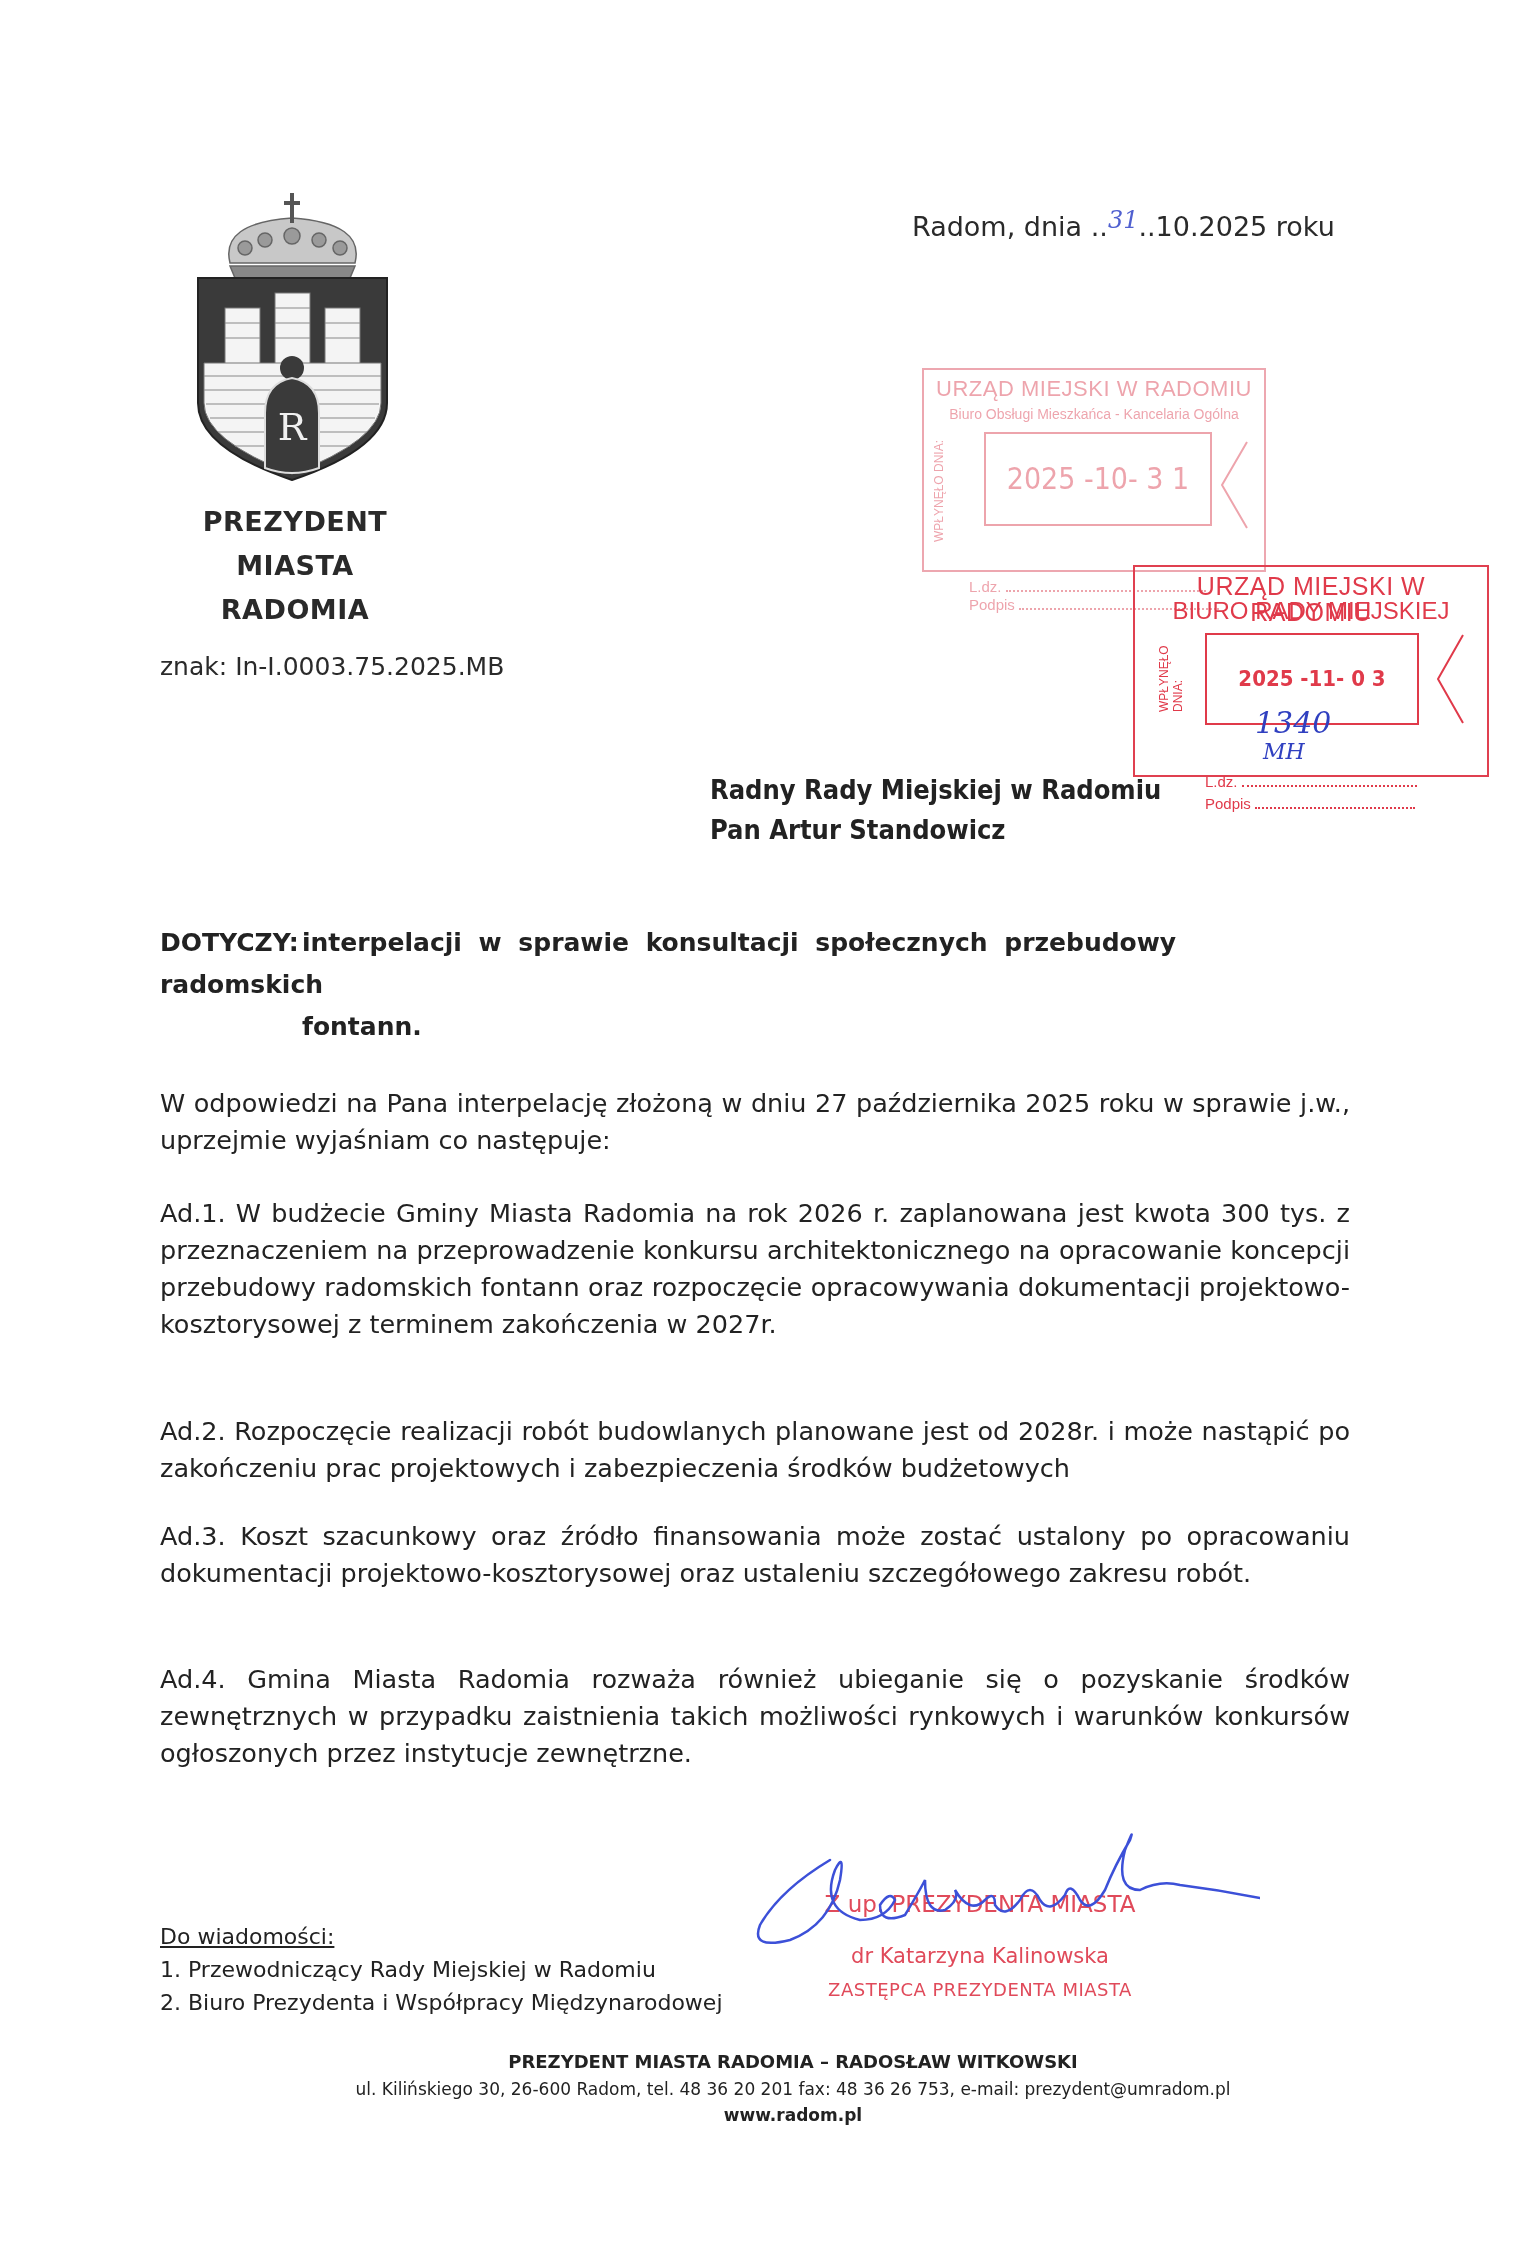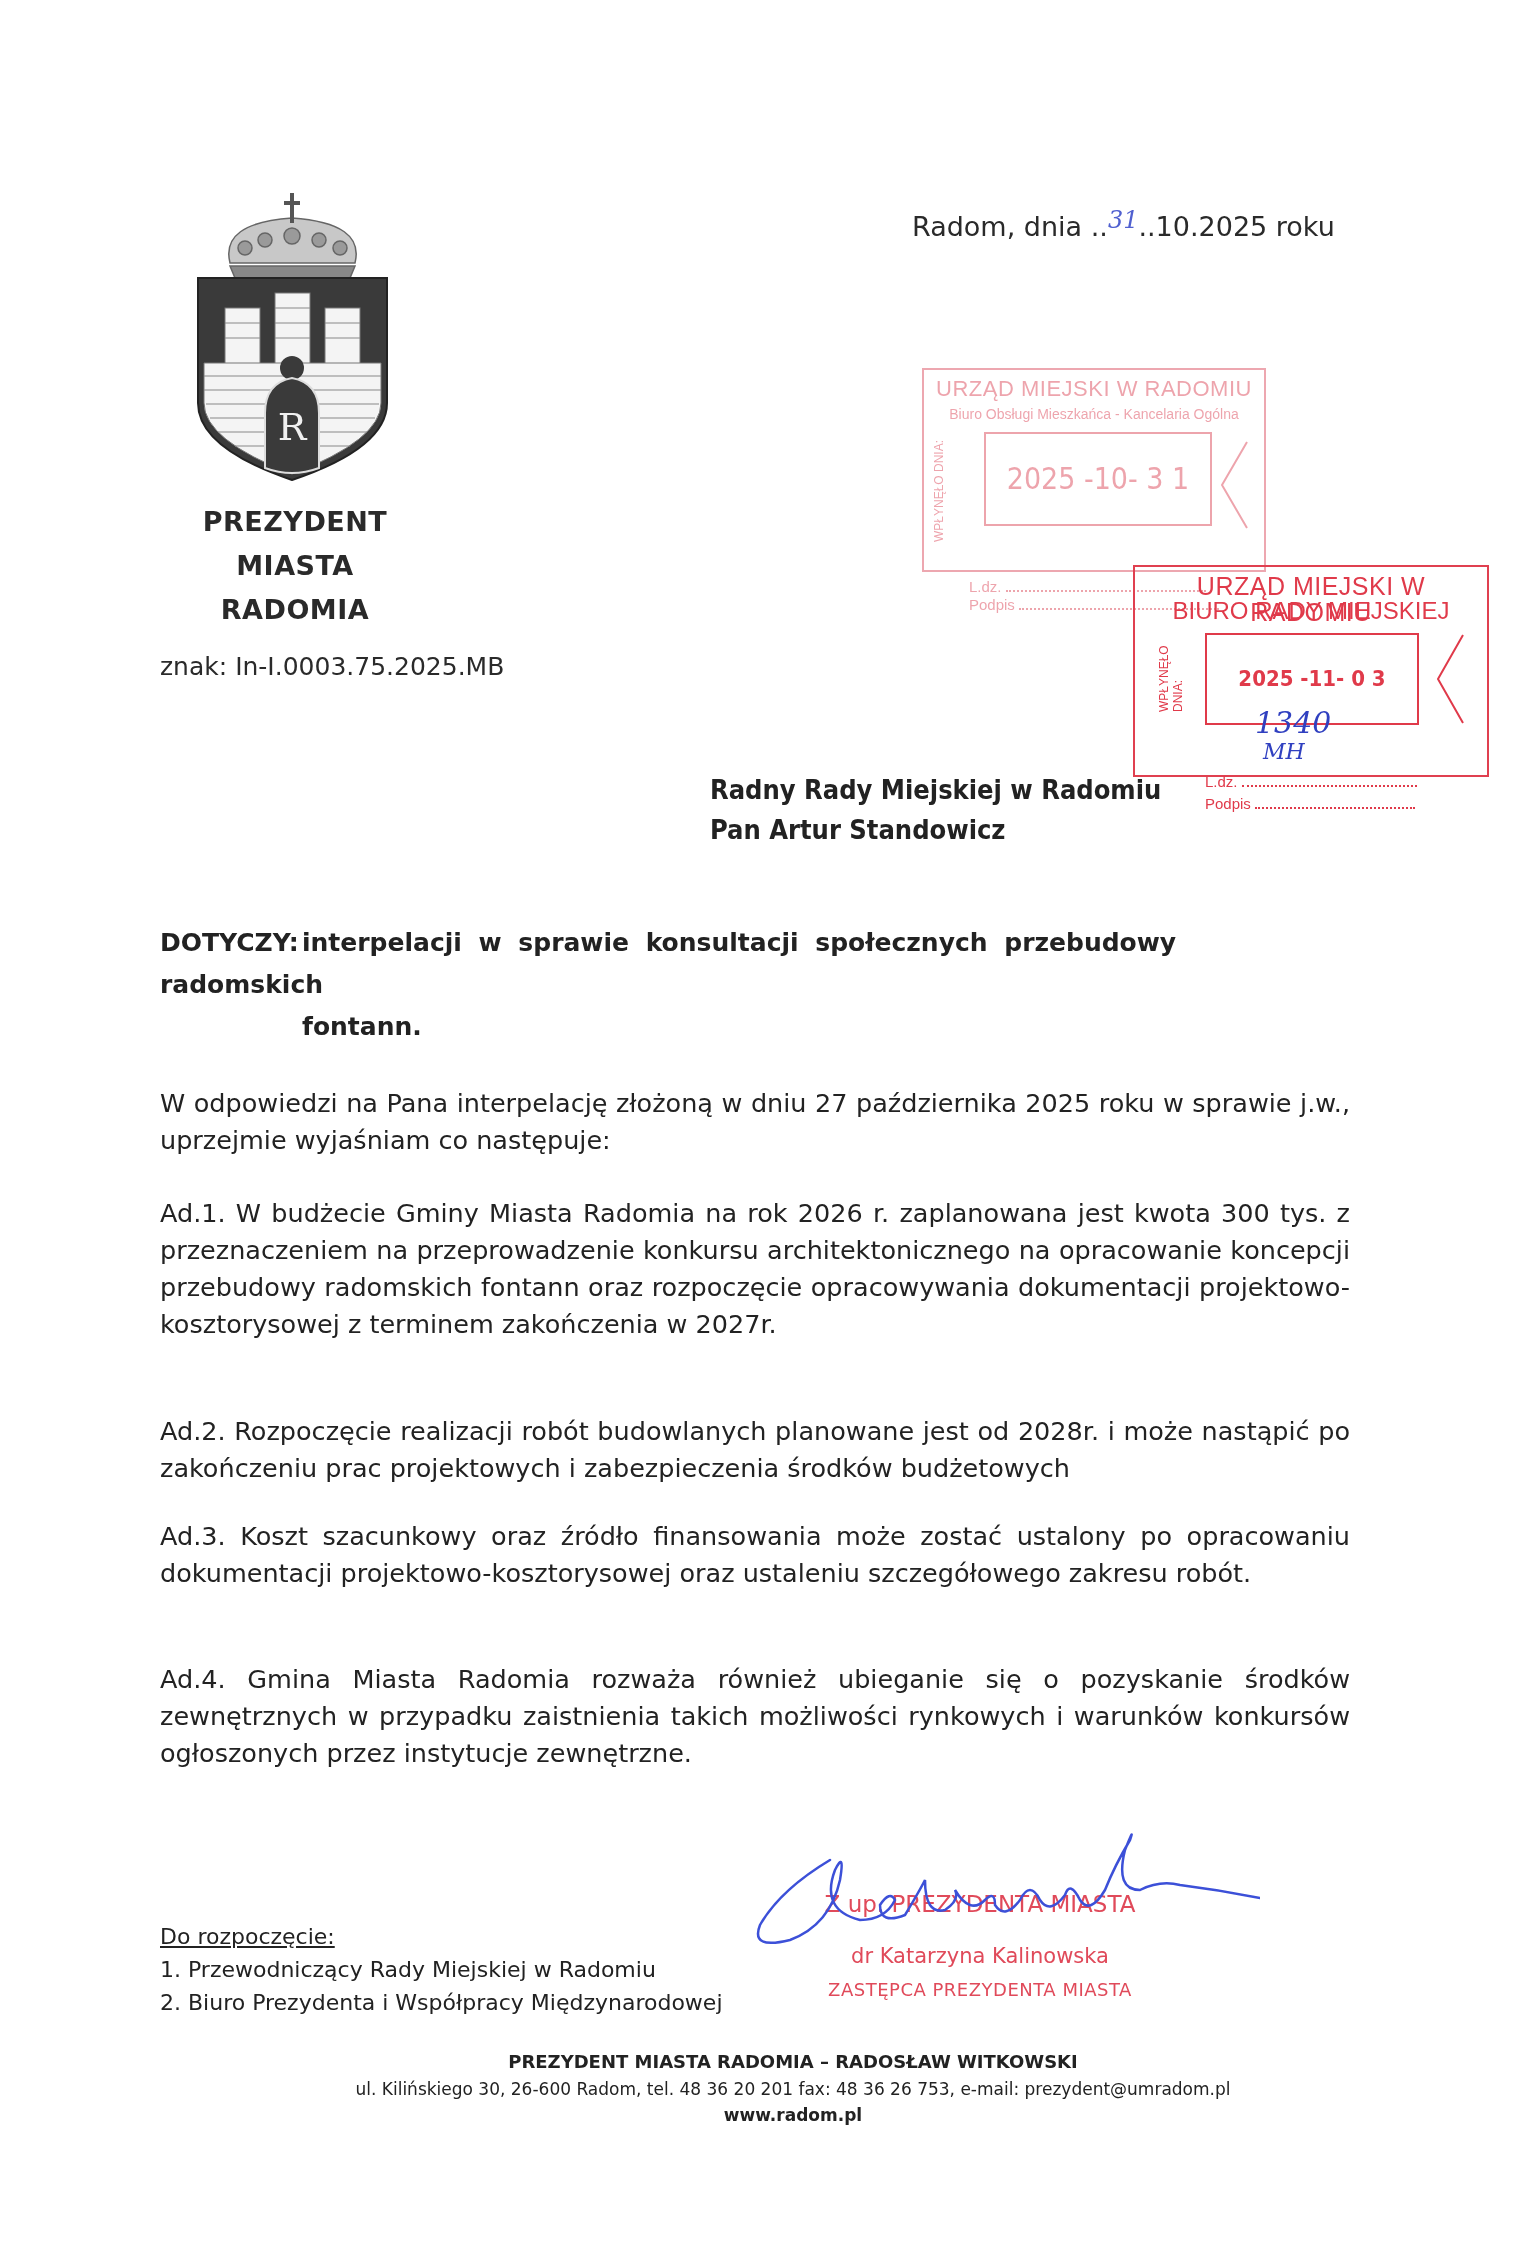--- a/index.html
+++ b/index.html
@@ -142,21 +142,21 @@
   <div class="l1">Z up. PREZYDENTA MIASTA</div>
   <div class="l2" style="margin-top:18px;">dr Katarzyna Kalinowska</div>
   <div class="l3">ZASTĘPCA PREZYDENTA MIASTA</div>
 </div>
 
 <svg class="abs signature" viewBox="0 0 540 150">
   <path d="M110 40 Q60 70 40 105 Q30 130 70 120 Q110 105 120 60 Q125 30 115 50 Q100 90 140 100 Q165 100 175 80 Q170 70 160 85 Q160 105 185 95 Q200 70 205 60 Q205 95 225 90 Q240 80 235 70 Q250 95 265 80 Q275 70 275 85 Q285 100 300 80 Q310 60 320 80 Q330 95 345 75 Q350 60 360 80 Q370 95 385 70 Q395 45 410 20 Q415 5 405 30 Q395 70 420 70 Q440 60 460 65 Q500 70 540 78" fill="none" stroke="#3c50d8" stroke-width="2.5" stroke-linecap="round"></path>
 </svg>
 
 <div class="abs cc">
-  <div class="head">Do rozpoczęcie:</div>
+  <div class="head">Do wiadomości:</div>
   <div>1. Przewodniczący Rady Miejskiej w Radomiu</div>
   <div>2. Biuro Prezydenta i Współpracy Międzynarodowej</div>
 </div>
 
 <div class="abs footer">
   <div class="f1">PREZYDENT MIASTA RADOMIA – RADOSŁAW WITKOWSKI</div>
   <div class="f2">ul. Kilińskiego 30, 26-600 Radom, tel. 48 36 20 201 fax: 48 36 26 753, e-mail: prezydent@umradom.pl</div>
   <div class="f3">www.radom.pl</div>
 </div>
 

